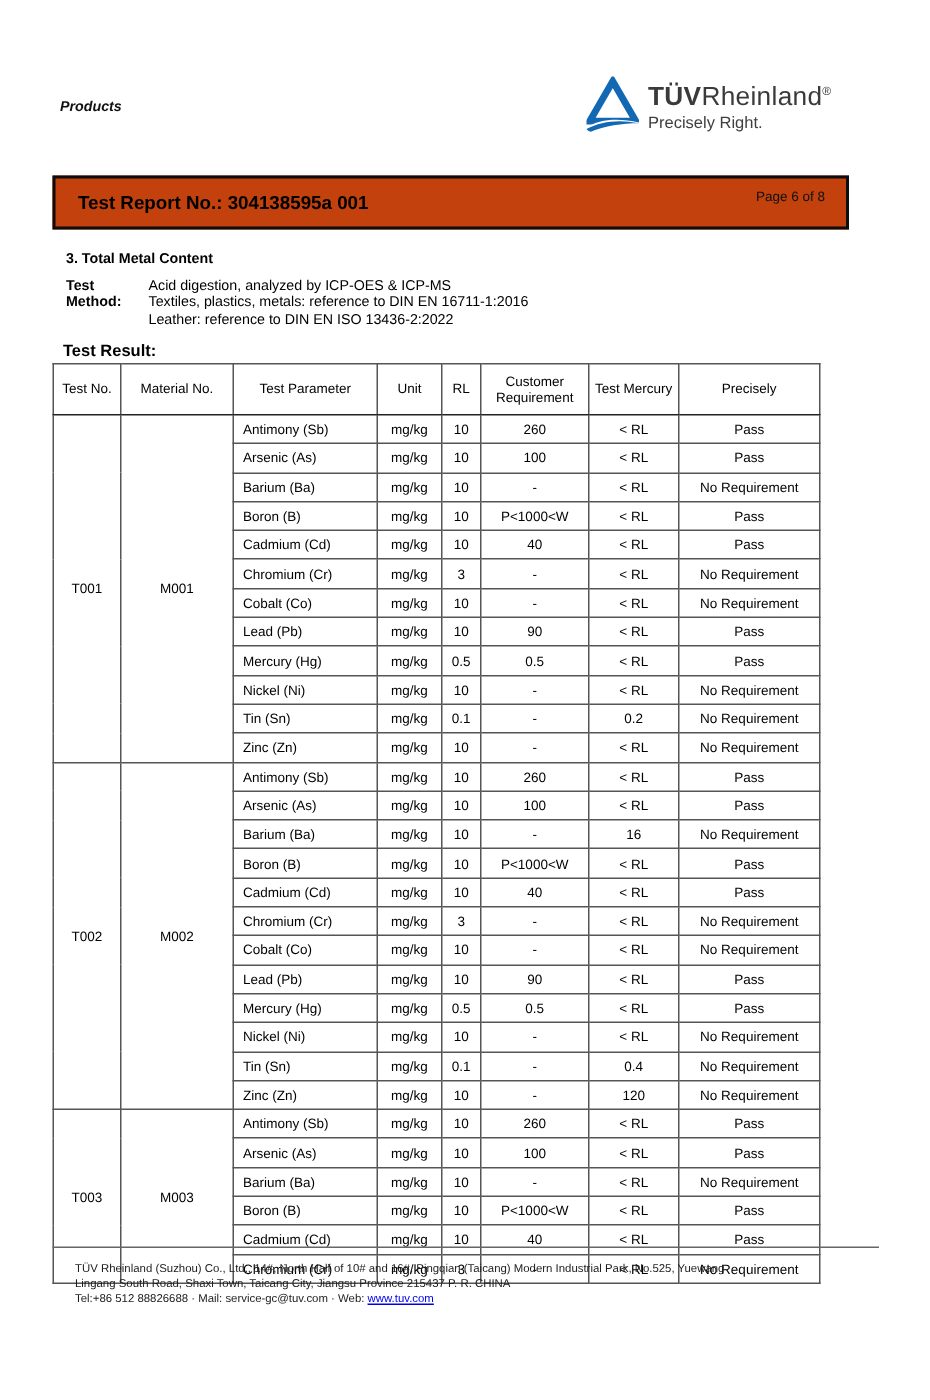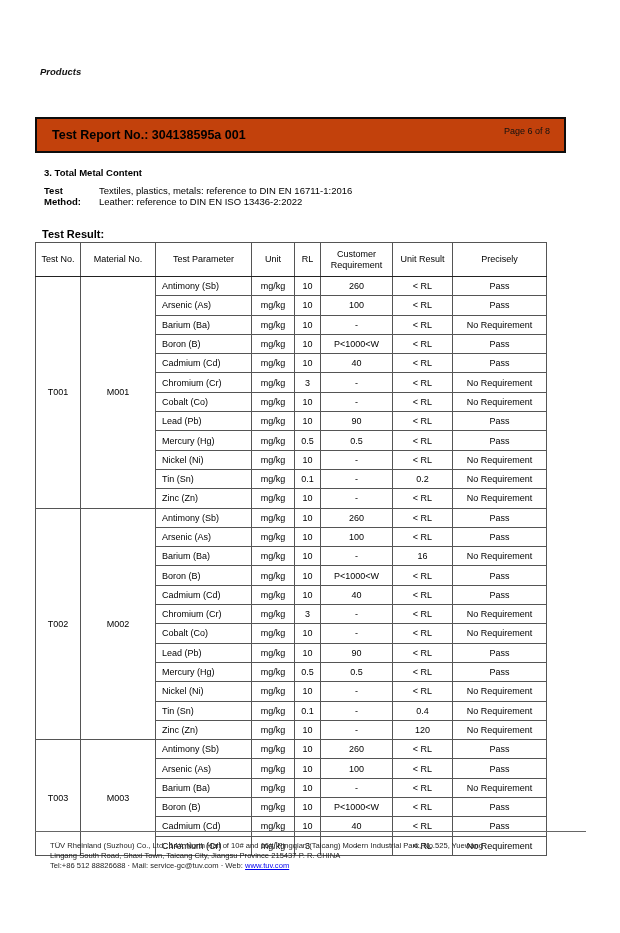--- a/index.html
+++ b/index.html
@@ -46,31 +46,45 @@
   .footer{position:absolute;left:50px;top:841px;font-size:7.6px;color:#1c1c1c;line-height:9.8px;width:540px;}
   .footer a.weblink{color:#0000EE;text-decoration:underline;}
 </style>
 </head>
 <body>
 
 <div class="page">
 
   <div class="products">Products</div>
 
+  <div class="logo">
+    <span class="logo-mark">
+      <svg width="35" height="40" viewBox="0 0 100 112" xmlns="http://www.w3.org/2000/svg">
+        <path d="M50 8 L94 84 L6 84 Z" fill="none" stroke="#1268B3" stroke-width="13" stroke-linejoin="miter"></path>
+        <path d="M-6 100 C 20 80, 60 76, 106 88 L106 112 L-6 112 Z" fill="#ffffff"></path>
+        <path d="M0 99 C 28 84, 62 80, 100 88 C 68 88, 34 93, 8 104 C 4 103, 1 101, 0 99 Z" fill="#1268B3"></path>
+      </svg>
+    </span>
+    <div class="logo-textwrap">
+      <div class="logo-word"><span class="tuv">TÜV</span><span class="rh">Rheinland</span><span class="reg">®</span></div>
+      <div class="logo-tagline">Precisely Right.</div>
+    </div>
+  </div>
 
   <div class="report-box">
     <span class="report-no">Test Report No.: 304138595a 001</span>
     <span class="page-no">Page 6 of 8</span>
   </div>
 
   <div class="section-title">3. Total Metal Content</div>
 
   <div class="method-row">
     <span class="method-label">Test Method:</span>
     <div class="method-lines">
+      <div>Acid digestion, analyzed by ICP-OES &amp; ICP-MS</div>
       <div>Textiles, plastics, metals: reference to DIN EN 16711-1:2016</div>
       <div>Leather: reference to DIN EN ISO 13436-2:2022</div>
     </div>
   </div>
 
   <div class="result-label">Test Result:</div>
 
   <table class="results">
     <colgroup>
       <col style="width:45px">
@@ -83,21 +97,21 @@
         <col style="width:94px">
     </colgroup>
     <thead>
       <tr>
         <th>Test No.</th>
         <th>Material No.</th>
         <th>Test Parameter</th>
         <th>Unit</th>
         <th>RL</th>
         <th>Customer Requirement</th>
-        <th>Unit Result</th>
+        <th>Test Mercury</th>
         <th>Precisely</th>
       </tr>
     </thead>
     <tbody id="results-body">
         <tr>
           <td rowspan="12" class="gc">T001</td>
           <td rowspan="12" class="gc">M001</td>
           <td class="pl">Antimony (Sb)</td>
           <td>mg/kg</td>
           <td>10</td>

